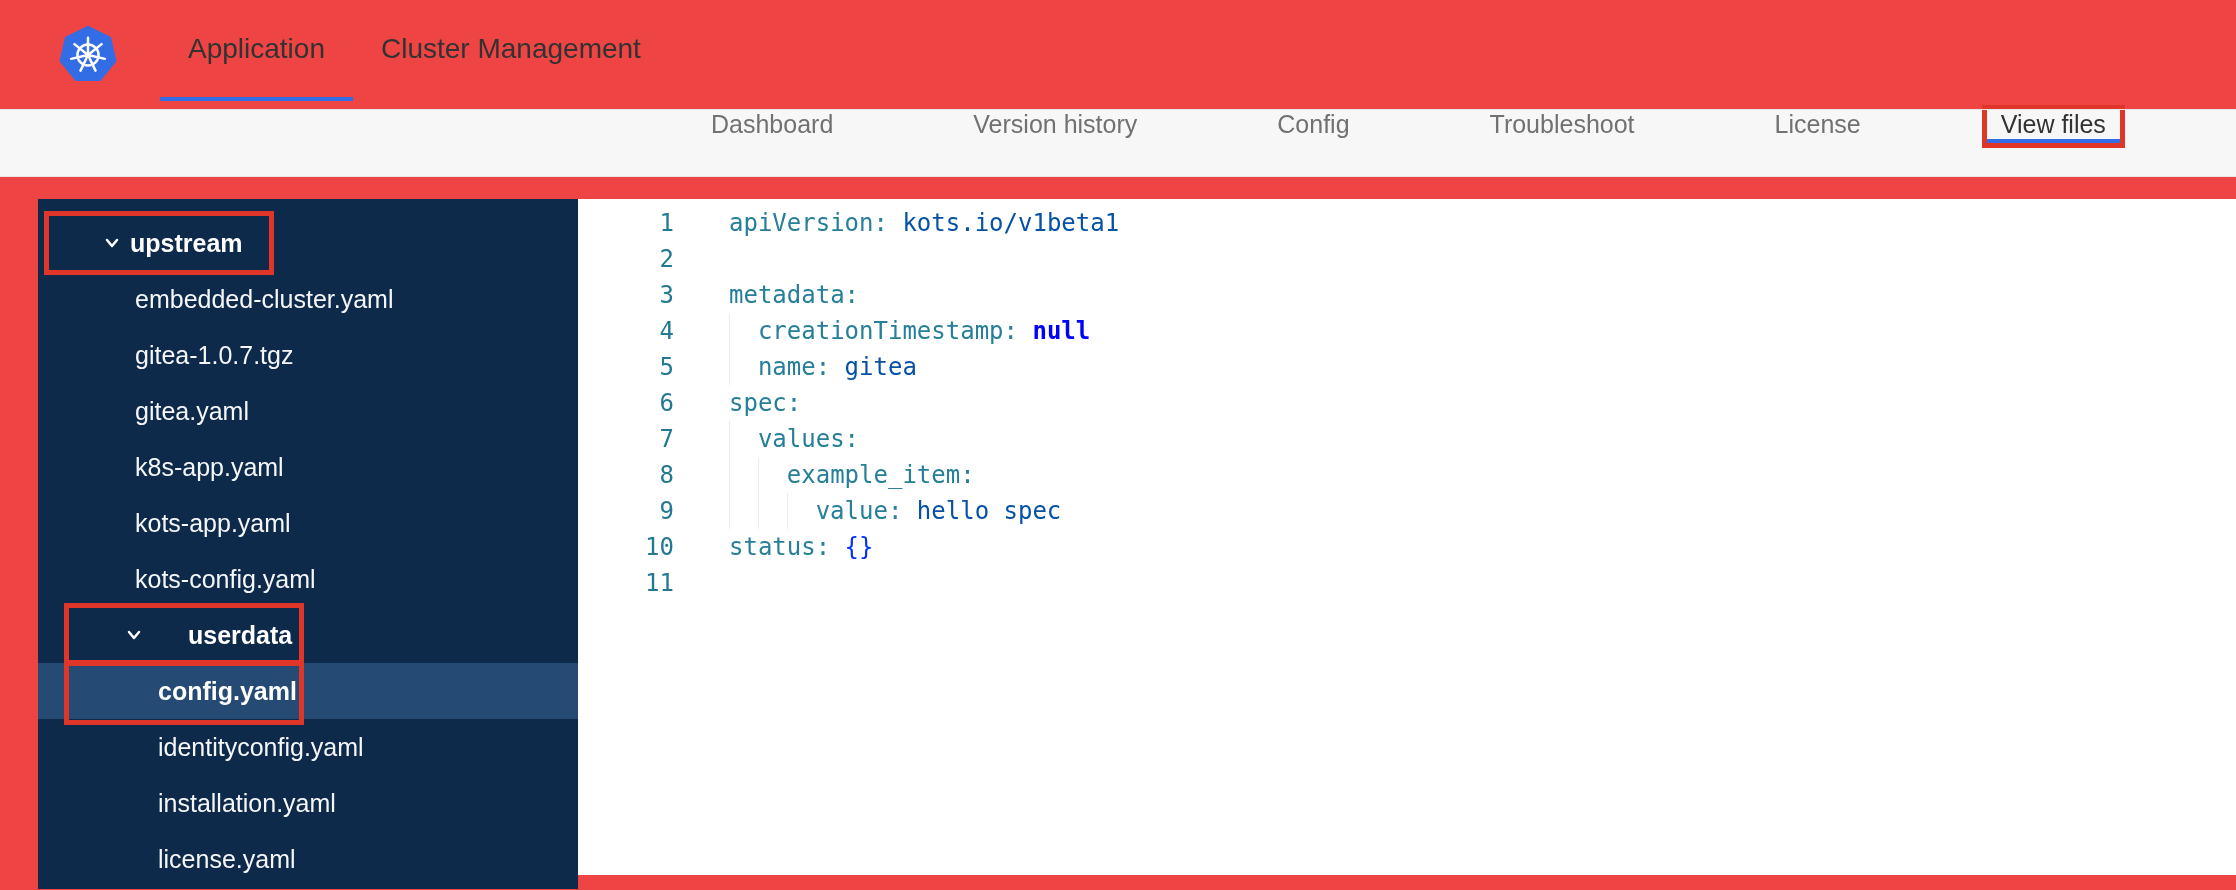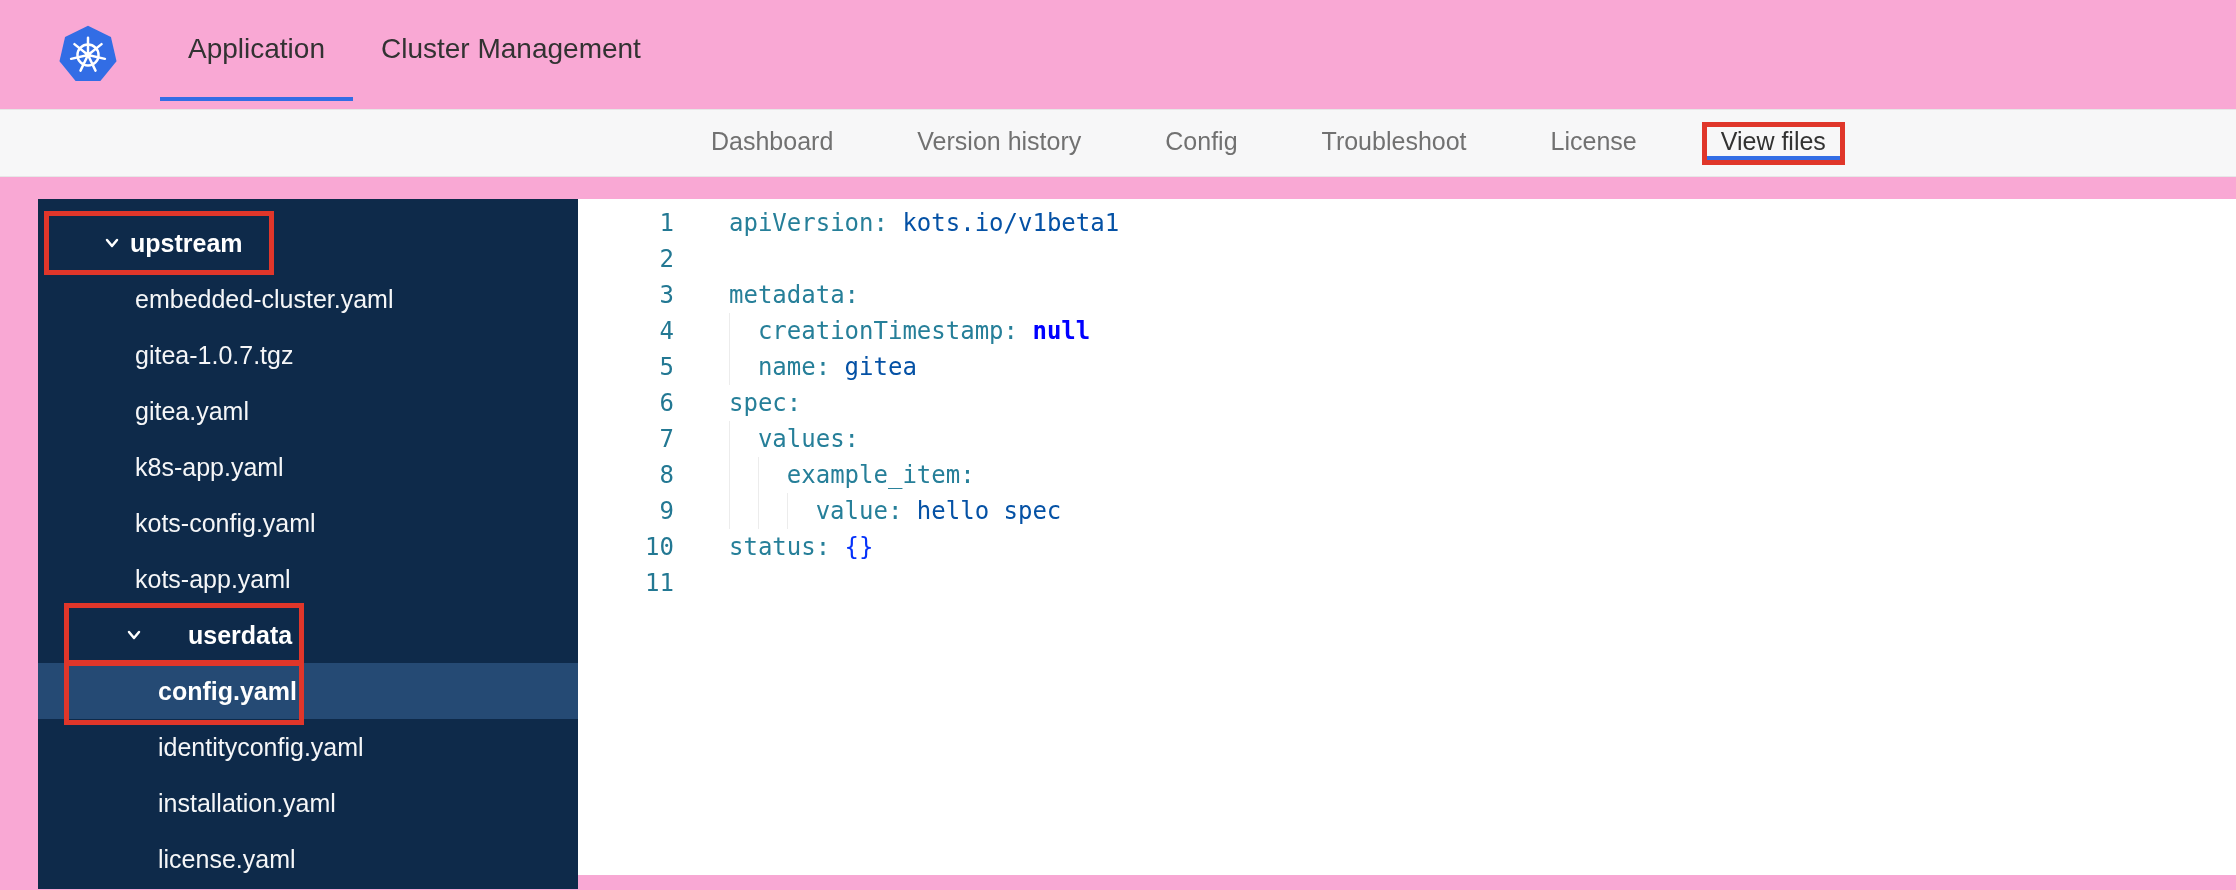--- a/index.html
+++ b/index.html
@@ -4,33 +4,33 @@
 <style>
   :root{
     --accent_blue:#326de5; --annotation_red:#e0362a;
     --sidebar_bg:#0e2a4a; --sidebar_selected_bg:#254a74;
     --subnav_bg:#f7f7f8; --text_dark:#323232; --text_gray:#717171;
     --code_key:#267f99; --code_value:#0451a5; --code_keyword:#0000ff;
     --code_bracket:#0431fa; --line_number:#237893; --border_gray:#e7e7e7;
   }
   *{box-sizing:border-box;margin:0;padding:0;}
   body{font-family:"Liberation Sans",sans-serif;background:#fff;}
-  .page{position:relative;width:2236px;height:890px;overflow:hidden;background:#f9a8d4;}
+  .page{position:relative;width:2236px;height:890px;overflow:hidden;background:#ef4444;}
 
   
   .topbar{position:relative;height:110px;border-bottom:1px solid var(--border_gray);display:flex;align-items:flex-start;}
   .logo{position:absolute;left:57px;top:24px;width:62px;height:62px;}
   .top-tabs{display:flex;margin-left:160px;height:101px;}
   .top-tab{display:flex;align-items:center;height:101px;padding:0 28px;font-size:28px;font-weight:500;
     color:var(--text_dark);border-bottom:4px solid transparent;cursor:pointer;}
   .top-tab.active{border-bottom-color:var(--accent_blue);}
 
   
   .subnav{height:67px;background:var(--subnav_bg);border-bottom:1px solid var(--border_gray);
-    display:flex;align-items:center;padding-left:697px;gap:56px;}
+    display:flex;align-items:flex-start;padding-left:697px;gap:112px;}
   .subnav-tab{display:flex;align-items:center;padding:0 14px;font-size:25px;color:var(--text_gray);
     border-bottom:4px solid transparent;cursor:pointer;white-space:nowrap;}
   .subnav-tab.active{color:var(--text_dark);border-bottom-color:var(--accent_blue);}
   .subnav-tab.annotated{box-shadow:0 0 0 5px var(--annotation_red);}
 
   
   .main{display:flex;height:712px;padding:22px 0 14px 38px;}
 
   
   .sidebar{position:relative;width:540px;height:690px;background:var(--sidebar_bg);flex-shrink:0;
@@ -115,24 +115,24 @@
           <div class="tree-row file l1">
             <span>gitea-1.0.7.tgz</span>
           </div>
           <div class="tree-row file l1">
             <span>gitea.yaml</span>
           </div>
           <div class="tree-row file l1">
             <span>k8s-app.yaml</span>
           </div>
           <div class="tree-row file l1">
+            <span>kots-app.yaml</span>
+          </div>
+          <div class="tree-row file l1">
             <span>kots-config.yaml</span>
-          </div>
-          <div class="tree-row file l1">
-            <span>kots-app.yaml</span>
           </div>
           <div class="tree-row folder l1">
             <span class="chev">
               <svg width="20" height="20" viewBox="0 0 20 20">
                 <polyline points="5,7 10,13 15,7" fill="none" stroke="#ffffff" stroke-width="2.5" stroke-linecap="round" stroke-linejoin="round"></polyline>
               </svg>
             </span>
             <span>userdata</span>
           </div>
           <div class="tree-row file l2 selected">

